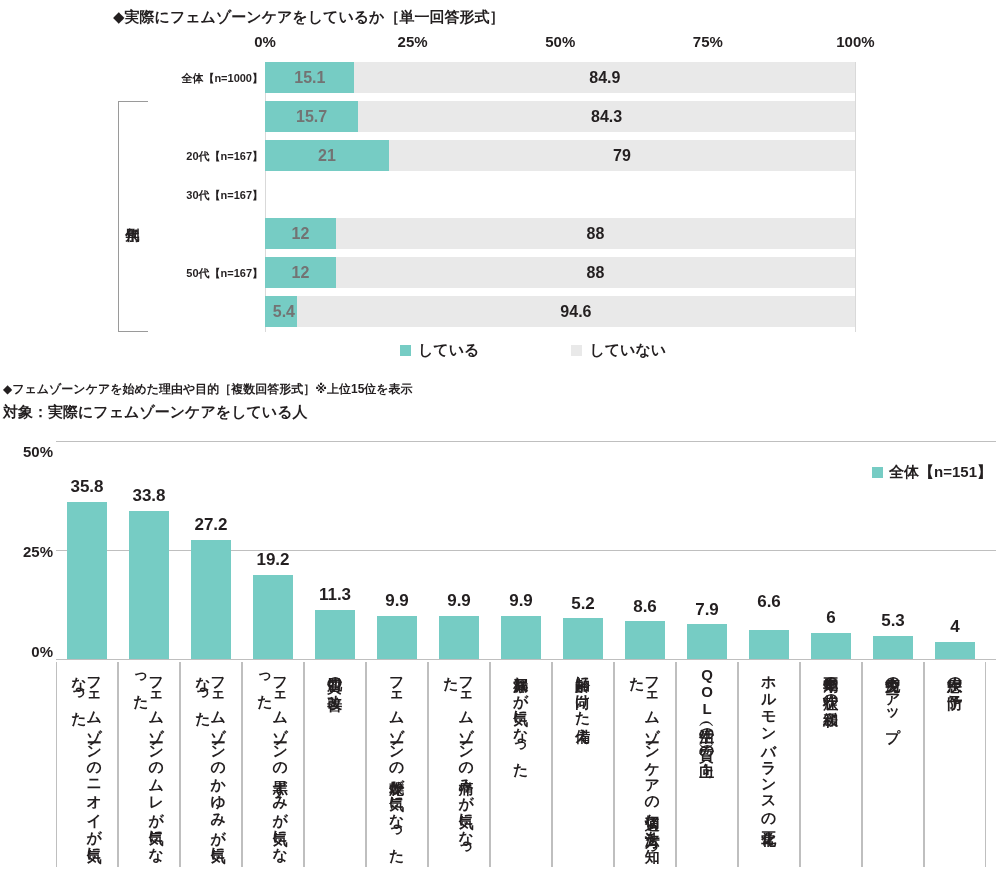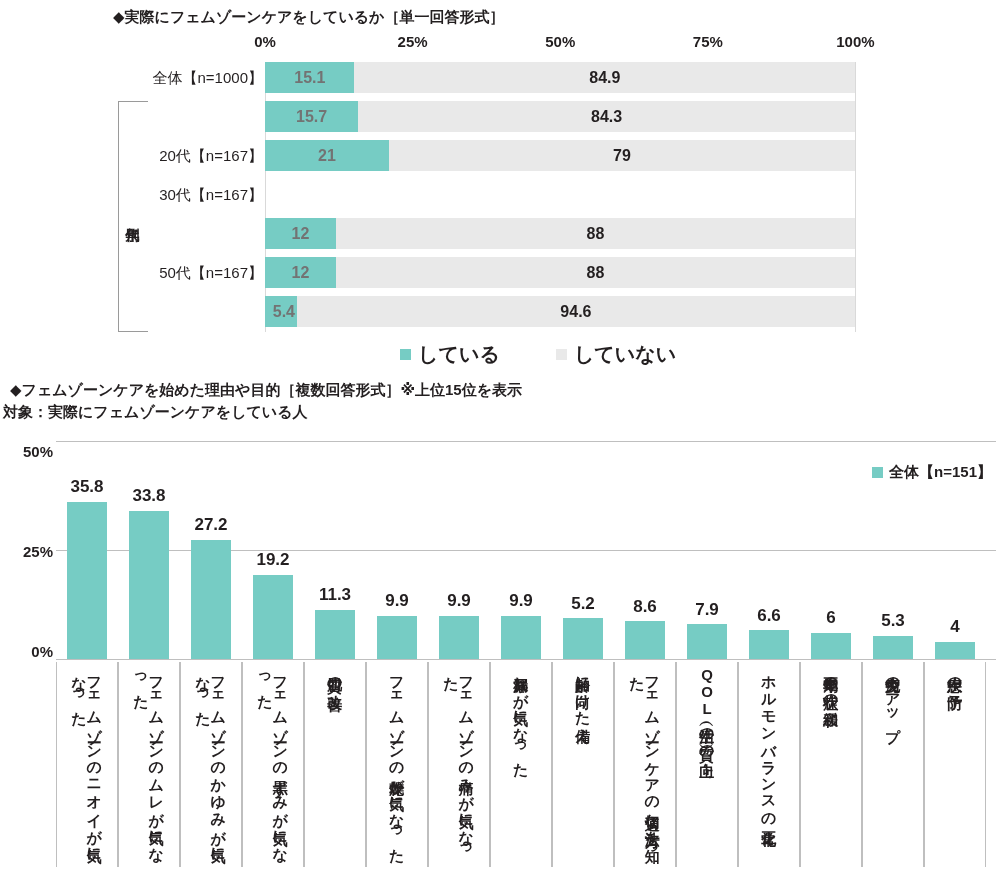--- a/index.html
+++ b/index.html
@@ -50,49 +50,49 @@
   .row .lbl-left {
     position: absolute; top: 50%; transform: translateY(-50%);
     font-size: 16px; font-weight: bold; color: #737373;
   }
   .row .lbl-right {
     position: absolute; top: 50%; transform: translateY(-50%);
     font-size: 16px; font-weight: bold; color: #231f20;
   }
   .cat-label {
     position: absolute; right: 0; width: 160px; text-align: right;
-    font-size: 15px; font-weight: normal; white-space: nowrap;
+    font-size: 11px; font-weight: bold; white-space: nowrap;
     top: 50%; transform: translateY(-50%);
   }
   .cat-wrap {
     position: absolute; left: 95px; top: 62px; width: 168px; height: 270px;
   }
   .cat-row { position: absolute; left: 0; width: 100%; height: 31px; }
   .group-box {
     position: absolute; left: 118px; top: 101px;
     width: 30px; height: 231px;
     border: 1px solid #9a9a9a; border-right: none;
   }
   .group-box-label {
     position: absolute; left: 120px; top: 101px; width: 26px; height: 231px;
     display: flex; align-items: center; justify-content: center;
     font-size: 14px; font-weight: bold; line-height: 1.15;
     writing-mode: horizontal-tb; text-align: center;
   }
   .legend1 {
-    position: absolute; left: 400px; top: 341px; font-size: 20px; font-weight: bold;
-    display: flex; gap: 56px; align-items: center;
+    position: absolute; left: 400px; top: 341px; font-size: 15px; font-weight: bold;
+    display: flex; gap: 92px; align-items: center;
   }
   .legend1 .item { display: flex; align-items: center; gap: 7px; }
   .legend1 .sw { width: 11px; height: 11px; display: inline-block; }
 
   
   .c2-title1 {
-    position: absolute; left: 10px; top: 381px;
-    font-size: 15px; font-weight: bold; white-space: nowrap;
+    position: absolute; left: 3px; top: 381px;
+    font-size: 12px; font-weight: bold; white-space: nowrap;
   }
   .c2-title2 {
     position: absolute; left: 3px; top: 403px;
     font-size: 15px; font-weight: bold; white-space: nowrap;
   }
   .c2-yaxis {
     position: absolute; left: 3px; top: 432px; width: 50px; height: 240px;
   }
   .c2-yaxis .yt {
     position: absolute; right: 0; font-size: 15px; font-weight: bold;
@@ -266,21 +266,21 @@
     <span class="c2-val" style="left:63px;  width:60px; top:45px;">33.8</span>
     <span class="c2-val" style="left:125px; width:60px; top:74px;">27.2</span>
     <span class="c2-val" style="left:187px; width:60px; top:109px;">19.2</span>
     <span class="c2-val" style="left:249px; width:60px; top:144px;">11.3</span>
     <span class="c2-val" style="left:311px; width:60px; top:150px;">9.9</span>
     <span class="c2-val" style="left:373px; width:60px; top:150px;">9.9</span>
     <span class="c2-val" style="left:435px; width:60px; top:150px;">9.9</span>
     <span class="c2-val" style="left:497px; width:60px; top:153px;">5.2</span>
     <span class="c2-val" style="left:559px; width:60px; top:156px;">8.6</span>
     <span class="c2-val" style="left:621px; width:60px; top:159px;">7.9</span>
-    <span class="c2-val" style="left:683px; width:60px; top:165px;text-align:center;">6.6</span>
+    <span class="c2-val" style="left:683px; width:60px; top:151px;text-align:center;">6.6</span>
     <span class="c2-val" style="left:745px; width:60px; top:167px;">6</span>
     <span class="c2-val" style="left:807px; width:60px; top:170px;">5.3</span>
     <span class="c2-val" style="left:869px; width:60px; top:176px;">4</span>
   </div>
 
   <div class="legend2">
     <span class="sw"></span>
     <span>全体【n=151】</span>
   </div>
 

